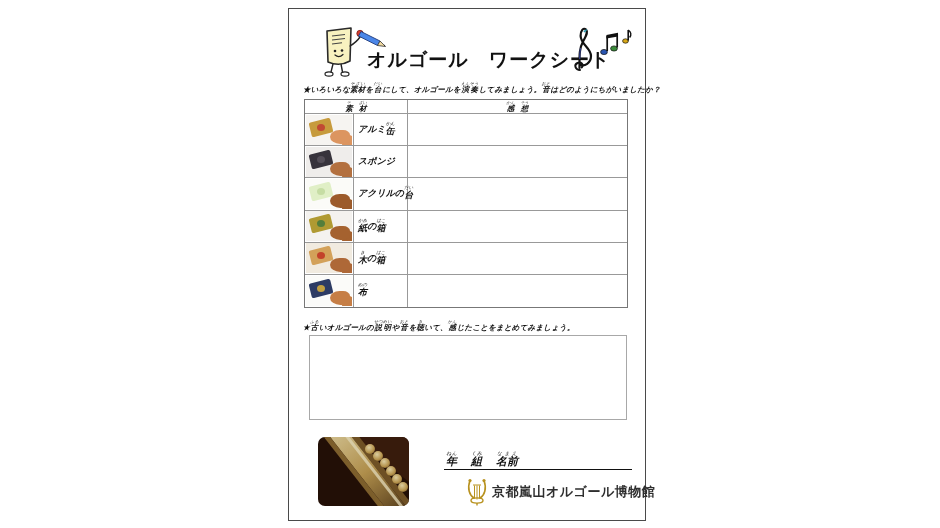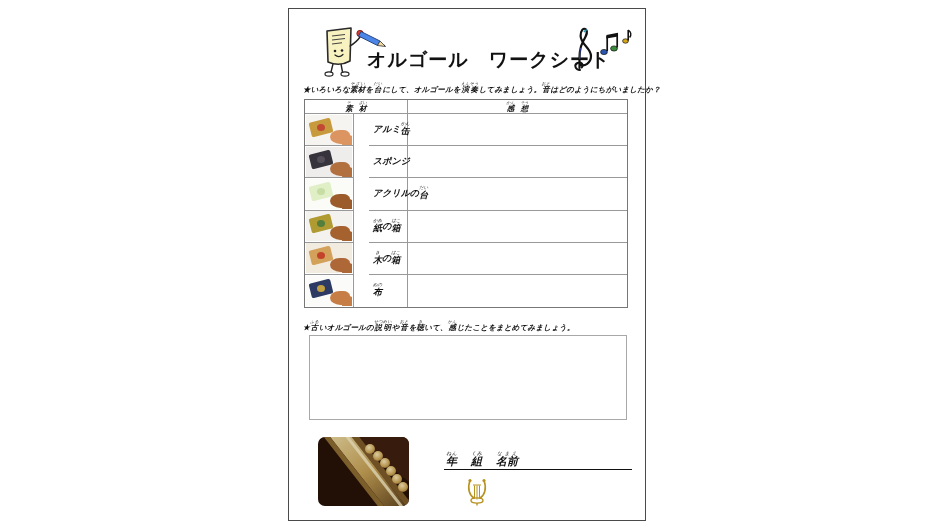--- a/index.html
+++ b/index.html
@@ -28,21 +28,21 @@
           display:grid;grid-template-columns:49px 54px 1fr;grid-template-rows:14px repeat(6,1fr);}
   .cell{border-right:1px solid #999999;border-bottom:1px solid #999999;box-sizing:border-box;
         display:flex;align-items:center;overflow:visible;}
   .cell.last-col{border-right:none;}
   .cell.last-row{border-bottom:none;}
   .hcell{justify-content:center;font-size:7.5px;font-weight:bold;}
   .hcell ruby{margin:0 3px;}
   .hcell rt{font-size:4px;}
   .hcell-material{grid-column:1/3;}
   .imgcell{justify-content:center;}
-  .lblcell{padding-left:4px;font-size:9px;font-weight:bold;margin-left:15px;}
+  .lblcell{padding-left:4px;font-size:9px;font-weight:bold;}
   .lblcell rt{font-size:4.5px;}
 
   
   .photo{position:relative;width:46px;height:30px;background:var(--pbg,#f4f3f1);overflow:hidden;}
   .photo i{position:absolute;display:block;}
   .p-obj{left:4px;top:5px;width:22px;height:15px;background:var(--pobj,#ccc);
          transform:rotate(-14deg);border-radius:2px;}
   .p-acc{left:11px;top:9px;width:8px;height:7px;background:var(--pacc,#aaa);
          border-radius:50%;opacity:.95;}
   .p-hand{right:2px;bottom:1px;width:20px;height:14px;background:var(--phand,#c98);
@@ -247,15 +247,16 @@
 
     <svg class="logo" viewBox="0 0 22 28">
       <path d="M4,3 C1,11 3.5,18 8,20.5" stroke="#b8921f" stroke-width="1.6" fill="none"></path>
       <path d="M18,3 C21,11 18.5,18 14,20.5" stroke="#b8921f" stroke-width="1.6" fill="none"></path>
       <circle cx="4" cy="3" r="1.6" fill="#b8921f"></circle>
       <circle cx="18" cy="3" r="1.6" fill="#b8921f"></circle>
       <path d="M7,7.5 L15,7.5 M8.5,8 L8.5,21 M11,8 L11,22 M13.5,8 L13.5,21" stroke="#b8921f" stroke-width="1" fill="none"></path>
       <ellipse cx="11" cy="23" rx="6" ry="2.6" fill="none" stroke="#b8921f" stroke-width="1.4"></ellipse>
       <path d="M11,25.5 L11,28" stroke="#b8921f" stroke-width="1.4"></path>
     </svg>
+    <div class="museum">京都嵐山オルゴール博物館</div>
 
   </div>
 </div>
 
 </body></html>

